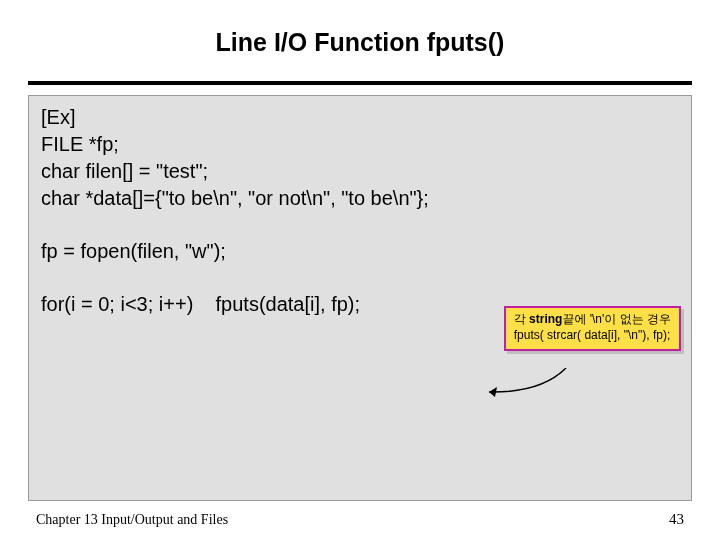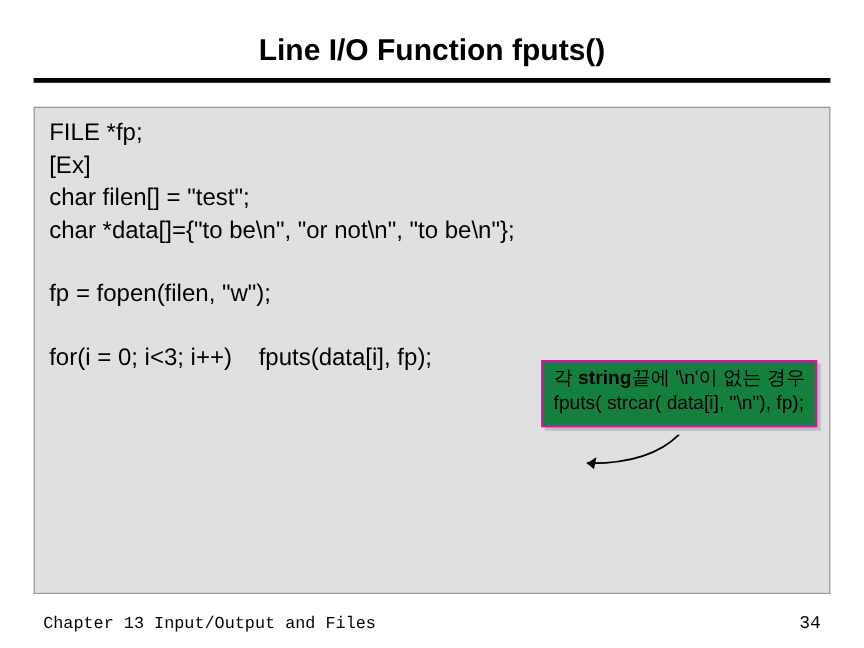--- a/index.html
+++ b/index.html
@@ -15,78 +15,78 @@
     width: 100%;
     height: 100%;
     padding: 28px 28px 0 28px;
     position: relative;
   }
   .title {
     font-size: 25px;
     font-weight: bold;
     text-align: center;
     color: #000;
-    padding-bottom: 8px;
+    padding-bottom: 24px;
     border-bottom: 4px solid #000;
-    margin-bottom: 20px;
+    margin-bottom: 10px;
     font-family: Verdana, sans-serif;
   }
   .codebox {
     background: #e0e0e0;
     border: 1px solid #999;
     padding: 8px 12px 12px 12px;
     font-size: 20px;
     font-family: Verdana, sans-serif;
     line-height: 1.35;
     position: relative;
     height: 406px;
   }
   .codeline { white-space: pre; }
   .gap { height: 26px; }
   .callout {
     position: absolute;
     right: 10px;
     top: 210px;
-    background: #15803d;
+    background: #fde047;
     border: 2px solid #c020a0;
     padding: 4px 8px 6px 8px;
-    font-size: 16px;
+    font-size: 12px;
     line-height: 1.3;
     box-shadow: 3px 3px 0 rgba(0,0,0,0.15);
   }
   .callout .b { font-weight: bold; }
   .arrow {
     position: absolute;
     right: 120px;
     top: 272px;
     width: 90px;
     height: 30px;
   }
   .footer {
     position: absolute;
     bottom: 12px;
     left: 36px;
     right: 36px;
     display: flex;
     justify-content: space-between;
     align-items: flex-end;
     font-size: 14px;
-    font-family: Liberation Mono, monospace;
+    font-family: Liberation Serif, serif;
   }
   .pagenum { font-size: 15px; }
 </style>
 </head>
 <body>
 
 <div class="slide">
   <div class="title">Line I/O Function fputs()</div>
 
   <div class="codebox">
+    <div class="codeline">[Ex]</div>
     <div class="codeline">FILE *fp;</div>
-    <div class="codeline">[Ex]</div>
     <div class="codeline">char filen[] = "test";</div>
     <div class="codeline">char *data[]={"to be\n", "or not\n", "to be\n"};</div>
     <div class="gap"></div>
     <div class="codeline">fp = fopen(filen, "w");</div>
     <div class="gap"></div>
     <div class="codeline">for(i = 0; i&lt;3; i++)    fputs(data[i], fp);</div>
     <div class="gap"></div>
 
     <div class="callout">
       <div>
@@ -96,15 +96,15 @@
     </div>
 
     <svg class="arrow" viewBox="0 0 90 30">
       <path d="M 85 0 Q 60 25 8 24" stroke="#000" stroke-width="1.5" fill="none"></path>
       <path d="M 8 24 L 16 19 L 14 29 Z" fill="#000"></path>
     </svg>
   </div>
 
   <div class="footer">
     <span>Chapter 13  Input/Output and Files</span>
-    <span class="pagenum">34</span>
+    <span class="pagenum">43</span>
   </div>
 </div>
 
 </body></html>

